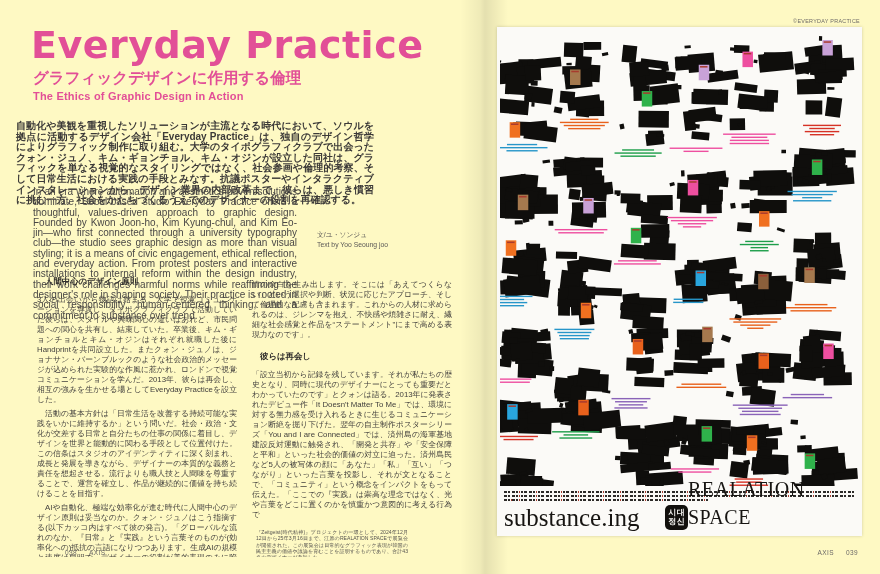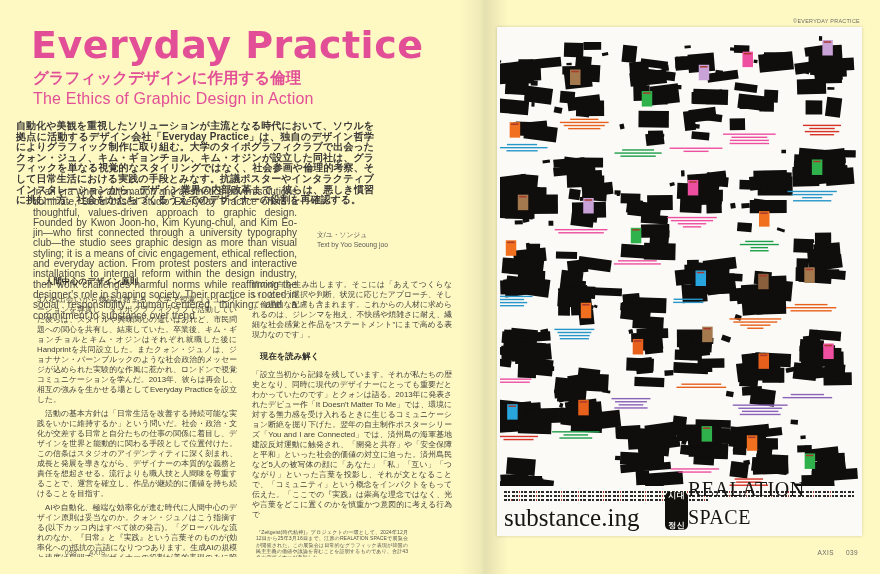--- a/index.html
+++ b/index.html
@@ -3,21 +3,21 @@
 <meta charset="utf-8">
 <style>
   html,body{margin:0;padding:0;background:#c9c8c6;}
   .spread{position:relative;width:880px;height:574px;background:#fef9c3;overflow:hidden;
           font-family:"Liberation Sans",sans-serif;color:#3e3c3a;}
   .gutter{position:absolute;left:460px;top:0;width:48px;height:100%;
           background:linear-gradient(90deg,rgba(0,0,0,0) 0%,rgba(0,0,0,0.06) 42%,rgba(0,0,0,0.10) 52%,rgba(0,0,0,0) 100%);}
   .title{position:absolute;left:31px;top:26px;font-family:"DejaVu Sans","Liberation Sans",sans-serif;
          font-weight:800;font-size:38px;line-height:1;letter-spacing:0.5px;color:#e24f97;}
   .sub-jp{position:absolute;left:33px;top:68px;font-size:15.5px;font-weight:700;color:#e24f97;text-align:right;}
-  .sub-en{position:absolute;left:33px;top:90px;font-size:16px;font-weight:400;letter-spacing:0.2px;color:#e24f97;}
+  .sub-en{position:absolute;left:33px;top:90px;font-size:11px;font-weight:700;letter-spacing:0.2px;color:#e24f97;}
   .intro-jp{position:absolute;left:16px;top:121px;width:358px;font-size:10px;line-height:10.6px;
             font-weight:700;color:#3c3a38;text-align:justify;}
   .intro-en{position:absolute;left:33px;top:187px;width:264px;font-size:10px;line-height:10.3px;
             color:#4a4846;text-align:justify;}
   .credit{position:absolute;left:317px;top:230px;font-size:6.8px;line-height:9.5px;color:#5a5856;}
   .col{position:absolute;top:276px;width:208px;height:281px;overflow:hidden;
        font-size:7.8px;line-height:10px;text-align:justify;color:#403e3c;}
   .col1{left:33px;}
   .col2{left:248px;}
   .colhead{font-size:8.4px;font-weight:700;margin:0 0 9px 12px;color:#2f2d2b;}
@@ -33,22 +33,22 @@
   .poster{position:absolute;left:497px;top:27px;width:365px;height:509px;background:#fbfaf7;
           box-shadow:0 0 3px rgba(0,0,0,0.18);}
   svg.art{position:absolute;left:3px;top:3px;display:block;}
   .credits{position:absolute;left:7px;right:7px;top:464px;}
   .cl{height:1.7px;margin-bottom:2.4px;
       background:repeating-linear-gradient(90deg,#2c2a28 0 2.6px,transparent 2.6px 3.7px,
                  #2c2a28 3.7px 6.1px,transparent 6.1px 7.0px,#a83b2e 7.0px 7.5px,transparent 7.5px 8.4px);}
   .cl.short{width:58%;}
   .bottomrow{position:absolute;left:7px;right:7px;bottom:5px;height:30px;display:flex;align-items:flex-end;}
   .m-title{font-family:"Liberation Serif","DejaVu Serif",serif;font-size:25px;line-height:26px;color:#171512;}
-  .stamp{width:25px;height:38px;background:#12100d;border-radius:5px;color:#fbfaf7;
-         display:flex;flex-direction:column;align-items:center;justify-content:space-between;
+  .stamp{width:25px;height:25px;background:#12100d;border-radius:5px;color:#fbfaf7;
+         display:flex;flex-direction:column;align-items:center;justify-content:center;
          font-size:8px;font-weight:700;line-height:8.5px;letter-spacing:0.5px;margin:0 0 1px 26px;}
   .r-title{font-family:"Liberation Serif","DejaVu Serif",serif;font-size:20px;line-height:28px;
            color:#171512;margin-left:auto;letter-spacing:0.5px;}
 </style>
 </head>
 <body>
 
 <div class="spread">
 
   <div class="gutter"></div>
@@ -67,21 +67,21 @@
 
   <div class="col col1">
     <div class="colhead">人間中心のデザイン原則</div>
     <p>3人の出会いから物語は始まる。大学で視覚コミュニケーションを専攻し、タイポグラフィクラブで活動していた彼らは、スタイルや興味関心の違いはあれど、市民問題への関心を共有し、結束していた。卒業後、キム・ギョンチョルとキム・オジンはそれぞれ就職した後にHandprintを共同設立した。またクォン・ジュノは、ジョナサン・バーンブルックのような社会政治的メッセージが込められた実験的な作風に惹かれ、ロンドンで視覚コミュニケーションを学んだ。2013年、彼らは再会し、相互の強みを生かせる場としてEveryday Practiceを設立した。</p>
     <p class="ind">活動の基本方針は「日常生活を改善する持続可能な実践をいかに維持するか」という問いだ。社会・政治・文化が交差する日常と自分たちの仕事の関係に着目し、デザインを世界と能動的に関わる手段として位置付けた。この信条はスタジオのアイデンティティに深く刻まれ、成長と発展を導きながら、デザイナーの本質的な義務と責任を想起させる。流行よりも職人技と人間味を尊重することで、運営を確立し、作品が継続的に価値を持ち続けることを目指す。</p>
     <p class="ind">AIや自動化、極端な効率化が進む時代に人間中心のデザイン原則は妥当なのか。クォン・ジュノはこう指摘する(以下カッコ内はすべて彼の発言)。「グローバルな流れのなか、『日常』と『実践』という言葉そのものが(効率化への)抵抗の言語になりつつあります。生成AIの規模と速度は自明で、デザイナーの役割が美的表現のみに陥る可能性もありますが、むしろ、(AIとの境界がクリアになることで)人間個人の役割とその意義が明確になるのです」。また、デザイナー作品とAI生成物との差異にも触れた。「人間特有の予測不可能さや不完全さこそがデザインの余地と感</p>
   </div>
 
   <div class="col col2">
     <p>情の余白を生み出します。そこには「あえてつくらない」という選択や判断、状況に応じたアプローチ、そして倫理的な配慮も含まれます。これからの人材に求められるのは、ジレンマを抱え、不快感や煩雑さに耐え、繊細な社会感覚と作品を“ステートメント”にまで高める表現力なのです」。</p>
-    <div class="colhead" style="margin-top:11px">現在を読み解く</div>
+    <div class="colhead" style="margin-top:11px">彼らは再会し</div>
     <p>「設立当初から記録を残しています。それが私たちの歴史となり、同時に現代のデザイナーにとっても重要だとわかっていたのです」とクォンは語る。2013年に発表されたデビュー作「It Doesn't Matter To Me」では、環境に対する無力感を受け入れるときに生じるコミュニケーション断絶を掘り下げた。翌年の自主制作ポスターシリーズ「You and I are Connected」では、済州島の海軍基地建設反対運動に触発され、「開発と共存」や「安全保障と平和」といった社会的価値の対立に迫った。済州島民など5人の被写体の顔に「あなた」「私」「互い」「つながり」といった言葉を投影し、それが文となることで、「コミュニティ」という概念をインパクトをもって伝えた。「ここでの『実践』は崇高な理念ではなく、光や言葉をどこに置くのかを慎重かつ意図的に考える行為で</p>
     <div class="footnote">
       <div>『Zeitgeist(時代精神)』プロジェクトの一環として、2024年12月12日から25年3月16日まで、江原のREALATION SPACEで展覧会が開催された。この展覧会は日常的なグラフィック表現が韓国の民主主義の価値や議論を育むことを証明するものであり、合計43名のデザイナーが参加した。</div>
       <div class="fn-en">As part of the Zeitgeist initiative, an exhibition ran from December 12th, 2024, to March 16th of this year at REALATION SPACE in Gangnam, following the declaration of martial law. It is a testament to the capacity of everyday graphic expressions to cultivate and advance the core values and discourse of Korean democracy, with a total of 43 designers.</div>
     </div>
   </div>
 
   <div class="folio folio-left">
     <span>038</span>
     <span>AXIS</span>

